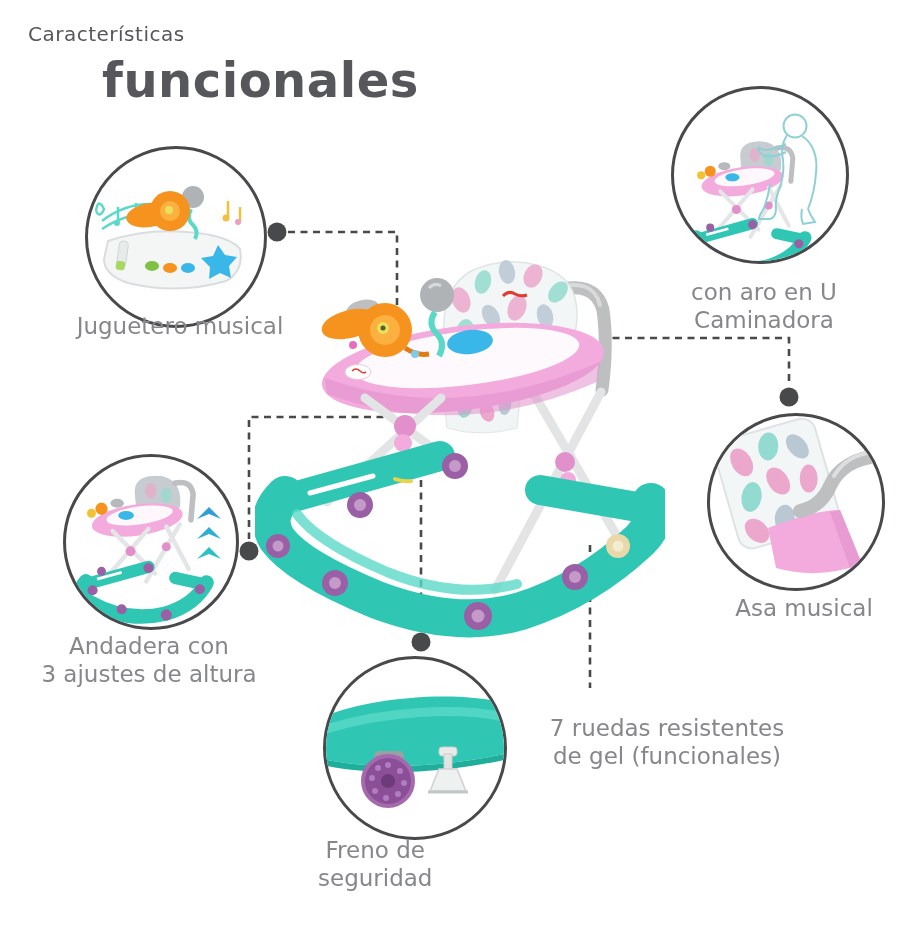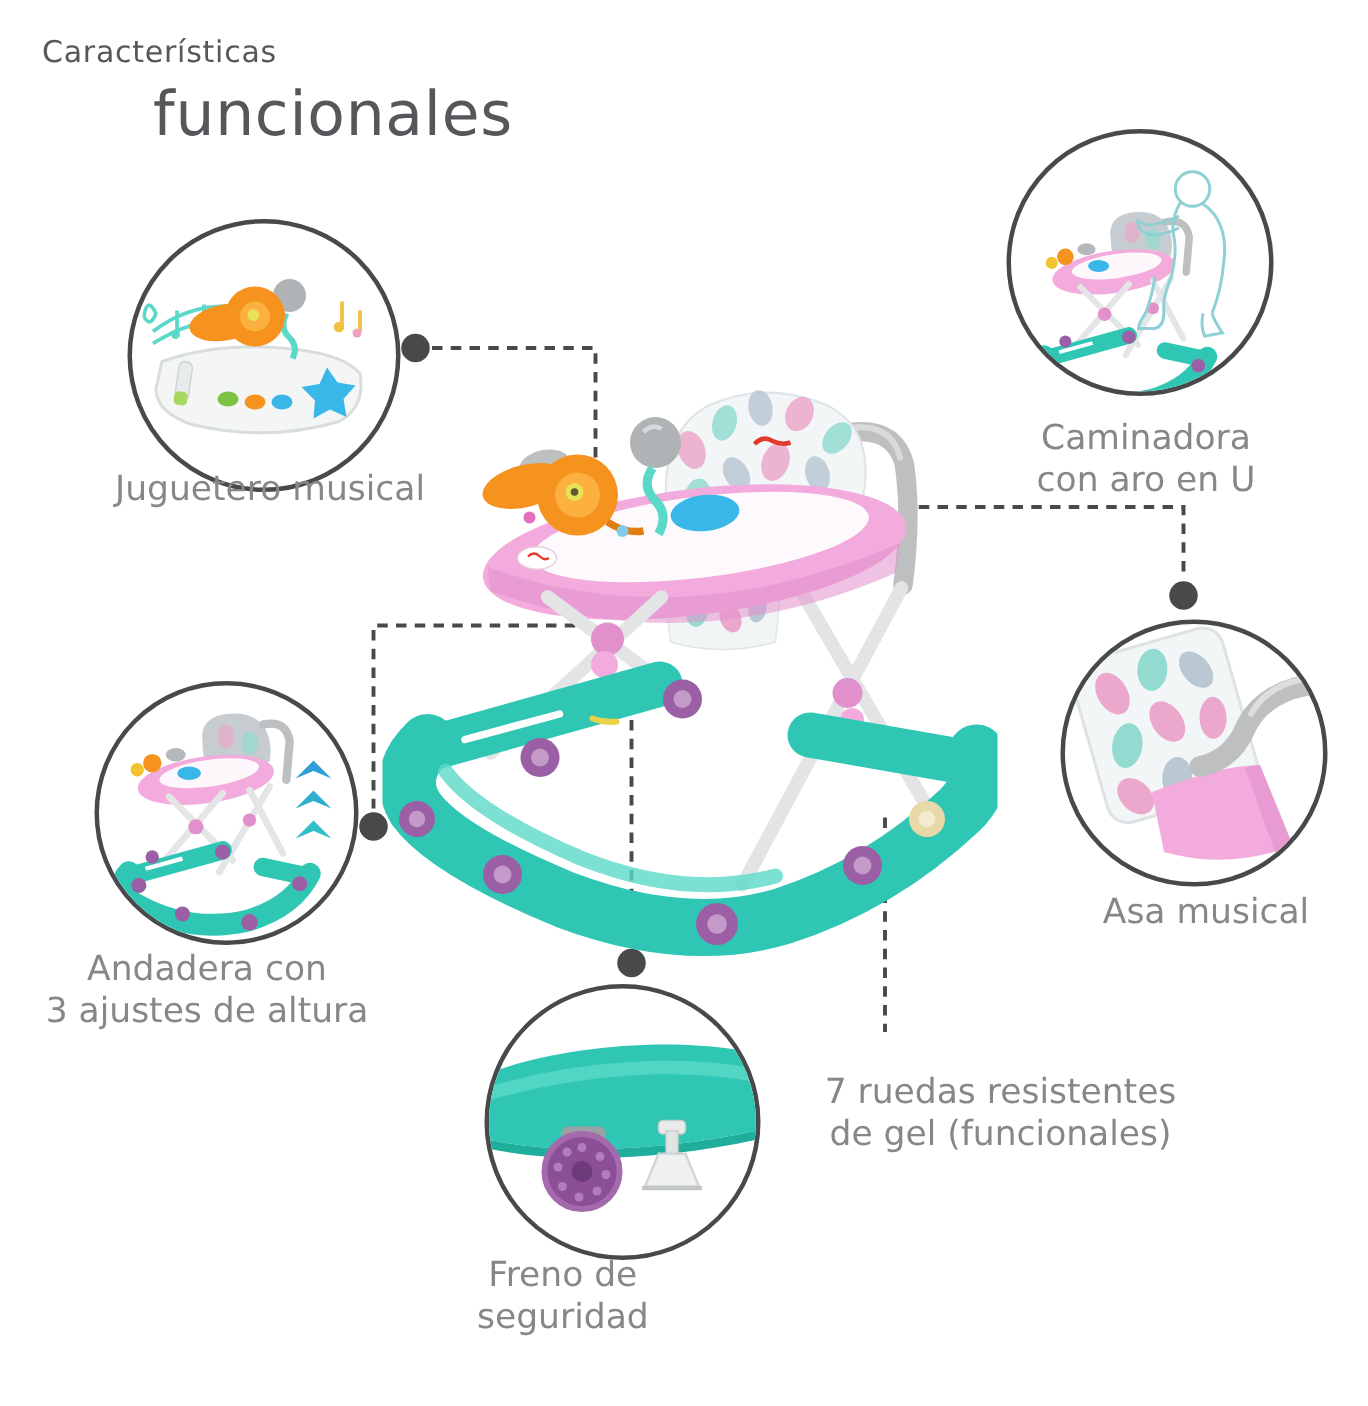--- a/index.html
+++ b/index.html
@@ -1,20 +1,20 @@
 <!DOCTYPE html>
 <html style="--teal: #2FC7B4; --teal-dark: #1FAE9C; --teal-light: #5BD9C8; --pink: #F2ABDC; --pink-dark: #E190CC; --purple: #9A5FA5; --purple-light: #C49AC9; --orange: #F6921E; --orange-light: #FBB040; --blue: #38B7E8; --gray-tube: #BDBFC1; --gray-tube-light: #E2E4E5; --leaf-pink: #EBA8CC; --leaf-teal: #93DBD0; --leaf-gray: #B9C8D3; --child-outline: #8ED0D6; --arrow-blue: #2F9FD8; --arrow-teal: #2FBFC6; --cream: #E9D8A8; --brand-red: #E23A2E; --title-gray: #56575B; --text-gray: #85878A; --line-dark: #48494B;"><head>
 <meta charset="utf-8">
 <style>
   html,body{margin:0;padding:0;background:#fff;}
   #canvas{position:relative;width:912px;height:937px;background:#fff;overflow:hidden;
           font-family:"DejaVu Sans","Liberation Sans",sans-serif;}
   
   .title-l1{position:absolute;left:28px;top:22px;font-size:20px;color:var(--title-gray,#56575b);letter-spacing:.5px;}
-  .title-l2{position:absolute;left:102px;top:52px;font-size:41px;color:var(--title-gray,#56575b);letter-spacing:.5px;}
+  .title-l2{position:absolute;left:102px;top:52px;font-size:48px;color:var(--title-gray,#56575b);letter-spacing:.5px;font-weight:bold;}
   
   .callout{position:absolute;border:3px solid var(--line-dark,#48494b);border-radius:50%;
            background:#fff;overflow:hidden;box-sizing:border-box;}
   .callout svg{position:absolute;left:0;top:0;}
   
   .lbl{position:absolute;color:var(--text-gray,#85878a);font-size:23px;line-height:28px;white-space:nowrap;}
   .lbl.center{transform:translateX(-50%);text-align:center;}
   
   #connectors{position:absolute;left:0;top:0;z-index:1;}
   #main-walker{position:absolute;left:255px;top:250px;z-index:2;}
@@ -211,22 +211,22 @@
         <path d="M 113,46 C 108,54 107,63 109,71 C 110,79 109,87 107,95"></path>
         <path d="M 112,55 C 104,59 97,61 90,61 L 84,58"></path>
         <path d="M 112,63 C 104,67 97,68 91,67 L 86,64"></path>
         <path d="M 84,58 L 86,64"></path>
         <path d="M 107,95 C 103,105 101,113 102,119 C 102,125 100,129 96,130 L 85,130 C 85,126 88,123 90,119 C 93,111 95,103 96,95"></path>
         <path d="M 134,120 C 136,126 139,130 141,133 L 129,135 C 127,130 127,125 128,120"></path>
       </g>
     </svg>
   </div>
   <div class="lbl center" style="left:764px;top:278px;">
+    <div>con aro en U</div>
     <div>Caminadora</div>
-    <div>con aro en U</div>
   </div>
 
   <div class="callout" style="left:707px;top:413px;width:178px;height:178px;">
     <svg width="172" height="172" viewBox="0 0 172 172">
       <g transform="rotate(-16 80 70)">
         <rect x="16" y="8" width="104" height="112" rx="14" fill="#f3f6f6" stroke="#dde2e4" stroke-width="2"></rect>
         <ellipse cx="40" cy="34" rx="10" ry="15" fill="var(--leaf-pink,#eba8cc)" transform="rotate(-15 40 34)"></ellipse>
         <ellipse cx="70" cy="26" rx="10" ry="14" fill="var(--leaf-teal,#93dbd0)" transform="rotate(20 70 26)"></ellipse>
         <ellipse cx="98" cy="34" rx="9" ry="14" fill="var(--leaf-gray,#b9c8d3)" transform="rotate(-25 98 34)"></ellipse>
         <ellipse cx="40" cy="70" rx="10" ry="15" fill="var(--leaf-teal,#93dbd0)" transform="rotate(25 40 70)"></ellipse>
@@ -248,21 +248,21 @@
   <div class="callout" style="left:63px;top:454px;width:176px;height:176px;">
     <svg width="170" height="170" viewBox="0 0 170 170">
       <use href="#mini-walker" transform="translate(2,16) scale(0.92)"></use>
       <g>
         <path d="M 131,62 L 143,50 L 155,62 L 143,57 Z" fill="var(--arrow-blue,#2f9fd8)"></path>
         <path d="M 131,82 L 143,70 L 155,82 L 143,77 Z" fill="#2fafce"></path>
         <path d="M 131,102 L 143,90 L 155,102 L 143,97 Z" fill="var(--arrow-teal,#2fbfc6)"></path>
       </g>
     </svg>
   </div>
-  <div class="lbl center" style="left:138px;top:632px;">
+  <div class="lbl center" style="left:149px;top:632px;">
     <div>Andadera con</div>
     <div>3 ajustes de altura</div>
   </div>
 
   <div class="callout" style="left:323px;top:656px;width:184px;height:184px;">
     <svg width="178" height="178" viewBox="0 0 178 178">
       <path d="M -4,58 C 40,40 120,30 182,44 L 182,94 C 120,108 50,112 -4,100 Z" fill="var(--teal,#2fc7b4)"></path>
       <path d="M 0,70 C 60,52 130,48 178,58" stroke="var(--teal-light,#5bd9c8)" stroke-width="9" fill="none" opacity=".8"></path>
       <path d="M -4,100 C 50,112 120,108 182,94 L 182,100 C 120,114 50,118 -4,106 Z" fill="var(--teal-dark,#1fae9c)"></path>
       <g>

